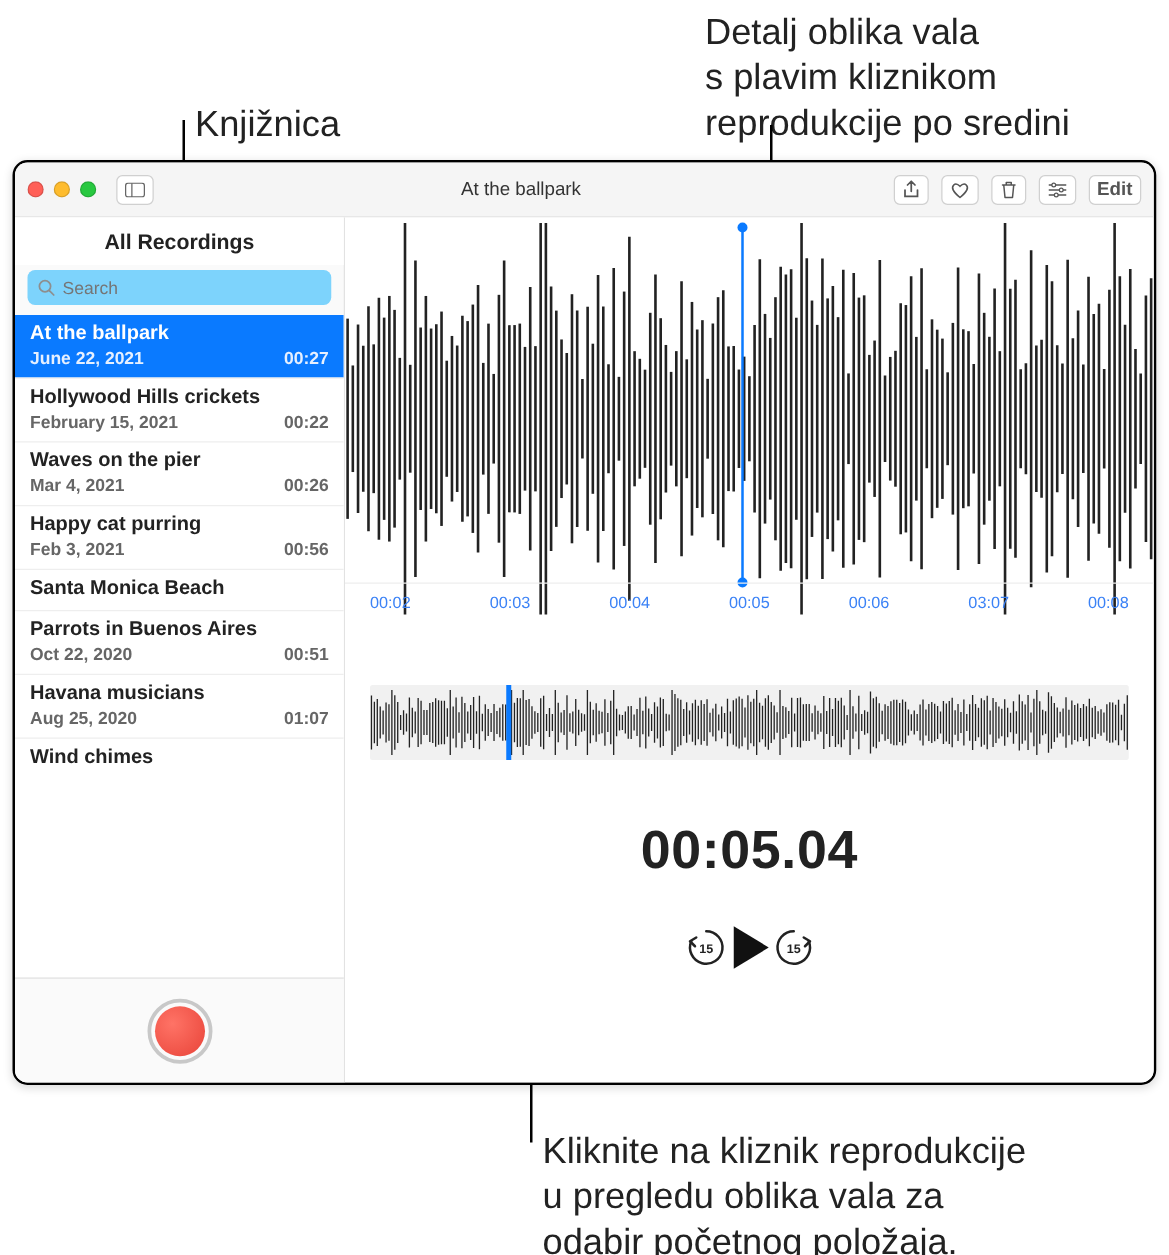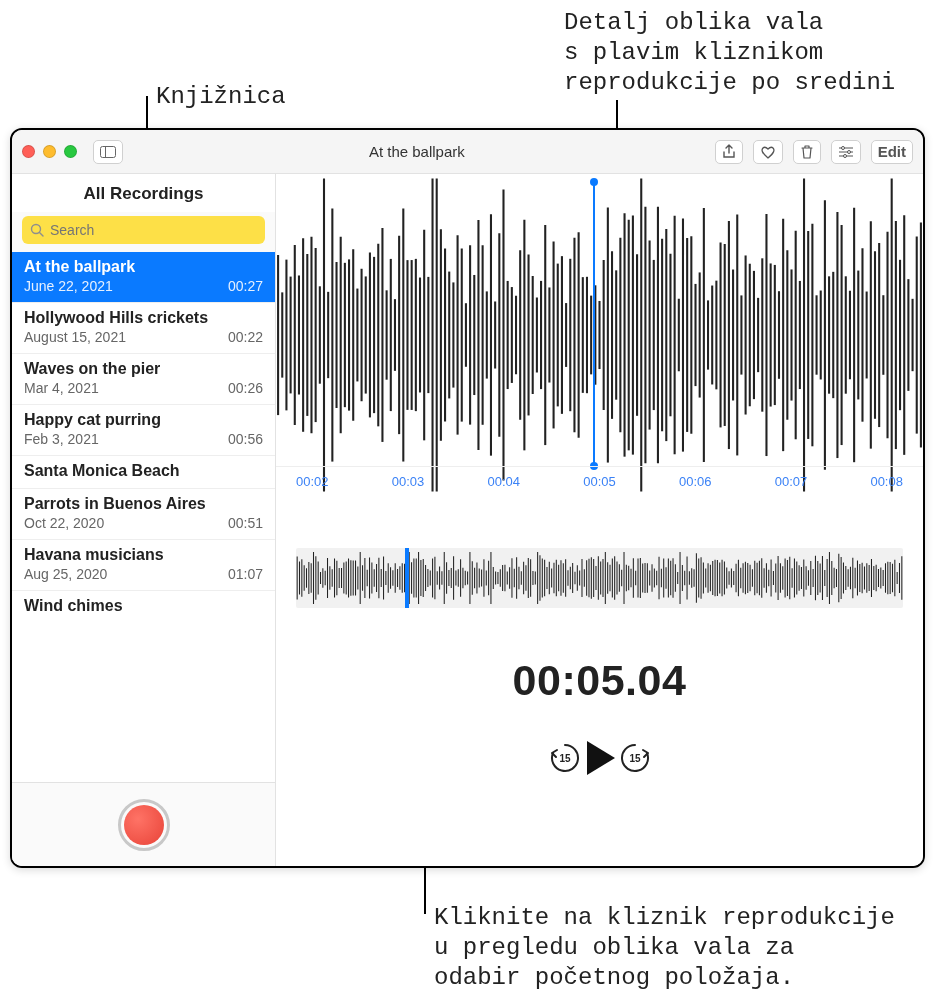--- a/index.html
+++ b/index.html
@@ -6,24 +6,23 @@
   body {
     font-family: -apple-system, "Helvetica Neue", Arial, sans-serif;
     width: 935px;
     height: 1004px;
     background: #fff;
     position: relative;
     color: #222;
   }
   .callout {
     position: absolute;
-    font-size: 24px;
+    font-size: 29px;
     line-height: 1.25;
     color: #222;
-    font-family: Liberation Mono, monospace;
   }
   .callout-line {
     position: absolute;
     background: #000;
   }
   
   .window {
     position: absolute;
     left: 10px;
     top: 128px;
@@ -85,21 +84,21 @@
   .sb-header {
     text-align: center;
     font-weight: 600;
     padding: 10px 0 8px;
     font-size: 17px;
     background: #fff;
   }
   .search {
     margin: 4px 10px 8px;
     height: 28px;
-    background: #fde047;
+    background: #7dd3fc;
     border-radius: 6px;
     display: flex;
     align-items: center;
     padding: 0 8px;
     gap: 6px;
     color: #8e8e8e;
     font-size: 14px;
     justify-content: flex-end;
   }
   .search input {
@@ -119,21 +118,21 @@
     padding: 6px 12px 8px;
     border-top: 1px solid #eee;
   }
   .row.selected {
     background: #0a7aff;
     color: #fff;
     border-top: none;
   }
   .row-title { font-weight: 600; font-size: 16px; }
   .row-sub { display: flex; justify-content: space-between; font-size: 14px; margin-top: 2px; }
-  .row .row-sub { color: #666; }
+  .row .row-sub { color: #666; font-weight: bold; }
   .row.selected .row-sub { color: #e6f0ff; }
   .sb-footer {
     height: 84px;
     border-top: 1px solid #e2e2e2;
     background: #fafafa;
     display: flex;
     align-items: center;
     justify-content: center;
   }
   .record-btn {
@@ -322,21 +321,21 @@
           <div class="row selected">
             <div class="row-title">At the ballpark</div>
             <div class="row-sub">
               <span>June 22, 2021</span>
               <span>00:27</span>
             </div>
           </div>
           <div class="row">
             <div class="row-title">Hollywood Hills crickets</div>
             <div class="row-sub">
-              <span>August 15, 2021</span>
+              <span>February 15, 2021</span>
               <span>00:22</span>
             </div>
           </div>
           <div class="row">
             <div class="row-title">Waves on the pier</div>
             <div class="row-sub">
               <span>Mar 4, 2021</span>
               <span>00:26</span>
             </div>
           </div>
@@ -535,21 +534,21 @@
         <div class="playhead" style="left:49%;">
           <div class="cap top"></div>
           <div class="cap bot"></div>
         </div>
         <div class="timeline" id="timeline-ticks">
             <span>00:02</span>
             <span>00:03</span>
             <span>00:04</span>
             <span>00:05</span>
             <span>00:06</span>
-            <span>00:07</span>
+            <span>03:07</span>
             <span>00:08</span>
           </div>
       </div>
 
       <div class="overview">
         <svg id="overview-wave" viewBox="0 0 580 60" preserveAspectRatio="none">
             <line x1="1.1153846153846154" y1="8.49821673525377" x2="1.1153846153846154" y2="51.50178326474623" stroke="#222" stroke-width="1"></line>
             <line x1="3.3461538461538463" y1="13.410836762688614" x2="3.3461538461538463" y2="46.58916323731138" stroke="#222" stroke-width="1"></line>
             <line x1="5.576923076923077" y1="11.22880658436214" x2="5.576923076923077" y2="48.77119341563786" stroke="#222" stroke-width="1"></line>
             <line x1="7.807692307692308" y1="17.162002743484223" x2="7.807692307692308" y2="42.83799725651578" stroke="#222" stroke-width="1"></line>

